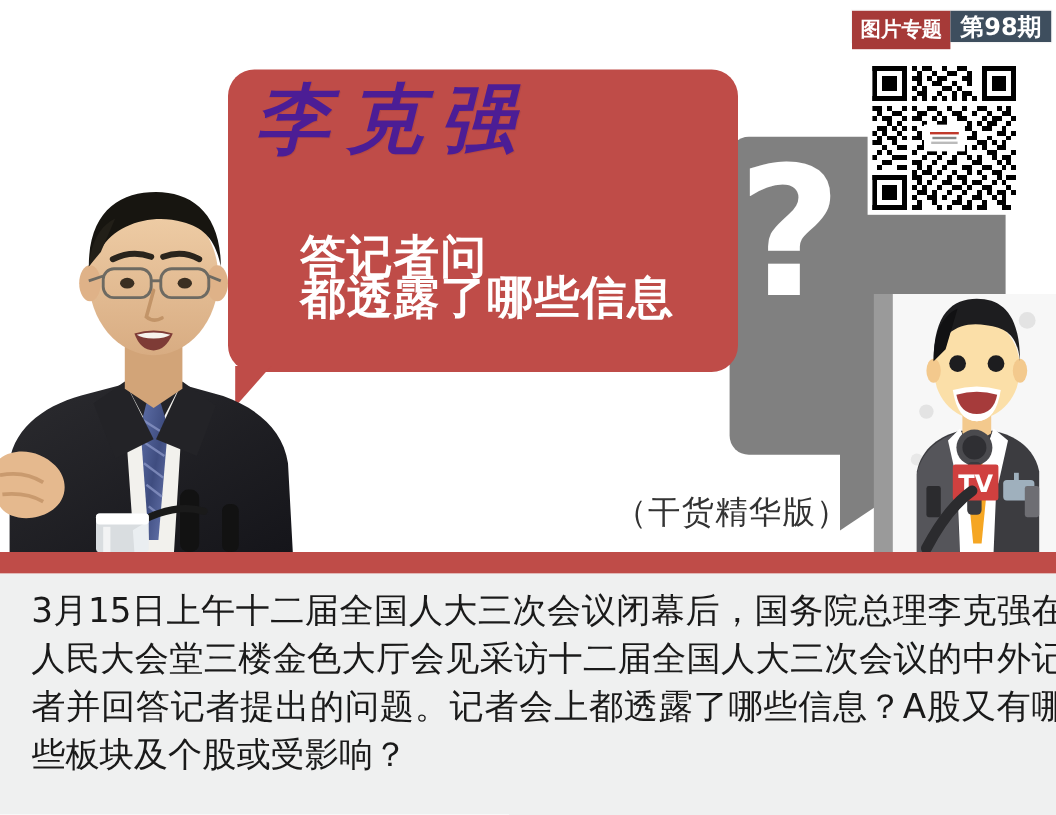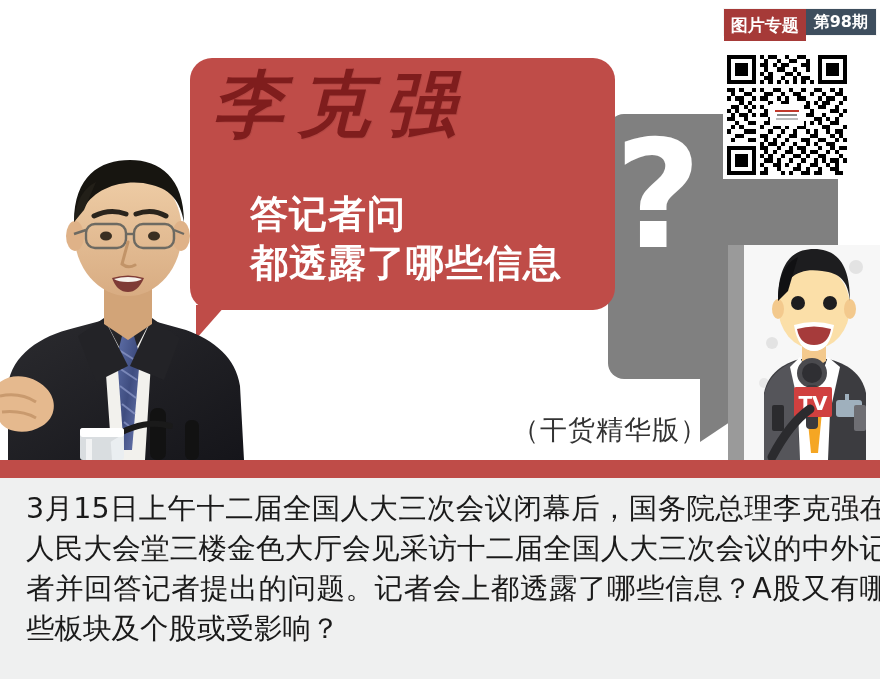--- a/index.html
+++ b/index.html
@@ -36,21 +36,21 @@
     letter-spacing: 0px;
     line-height: 1;
   }
   .badge-left {
     background: #A63A38;
     padding: 16px 7px;
   }
   .badge-right {
     background: #3E4E5E;
     padding: 0 8px;
-    font-size: 16px;
+    font-size: 20px;
   }
 
   
   .qr-wrap {
     position: absolute;
     left: 723px;
     top: 51px;
     width: 128px;
     height: 128px;
     background: #ffffff;
@@ -136,22 +136,22 @@
     border-left: 30px solid #BF4C48;
     border-right: 42px solid transparent;
     border-bottom: 34px solid transparent;
     z-index: 20;
   }
   .title-name {
     position: absolute;
     left: 212px;
     top: 62px;
     width: 390px;
-    color: #7f1d1d;
-    font-size: 72px;
+    color: #4c1d95;
+    font-size: 63px;
     font-weight: bold;
     font-style: italic;
     letter-spacing: 14px;
     line-height: 1.18;
     font-family: "DejaVu Serif", "Liberation Serif", serif;
     z-index: 22;
     white-space: nowrap;
     text-shadow: 1px 1px 0 rgba(0,0,0,0.06);
   }
   .title-sub1, .title-sub2 {
@@ -161,34 +161,34 @@
     font-size: 38px;
     font-weight: bold;
     line-height: 1.18;
     letter-spacing: 1px;
     font-family: "DejaVu Sans", "Liberation Sans", sans-serif;
     z-index: 22;
     white-space: nowrap;
     margin-left: 34px;
   }
   .title-sub1 { top: 192px; }
-  .title-sub2 { top: 241px; }
+  .title-sub2 { top: 226px; }
 
   
   .caption {
     position: absolute;
     left: 512px;
     top: 414px;
     color: #333333;
     font-size: 27px;
     letter-spacing: 1px;
     line-height: 1.2;
     z-index: 25;
     white-space: nowrap;
-    font-family: Liberation Serif, serif;
+    font-family: Liberation Mono, monospace;
   }
 
   
   .photo {
     position: absolute;
     left: 0;
     top: 150px;
     width: 270px;
     height: 310px;
     z-index: 30;

